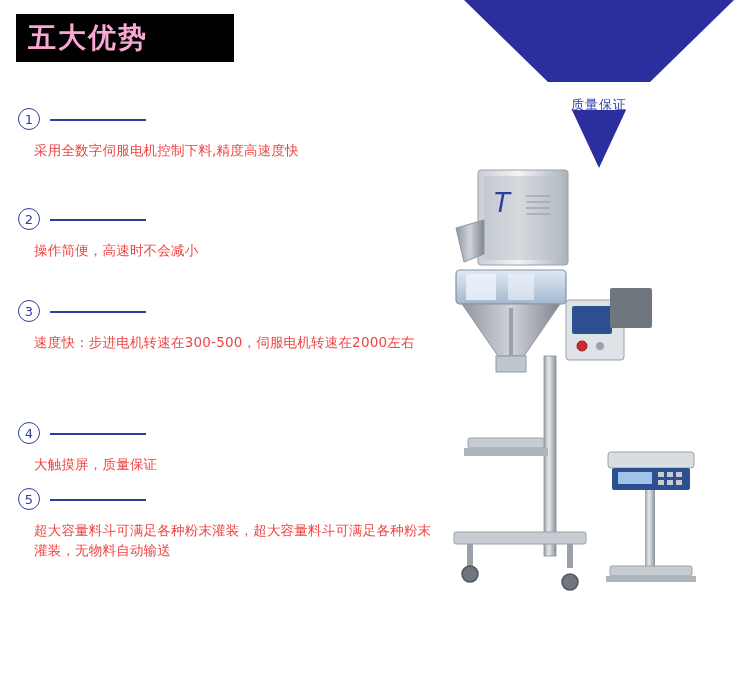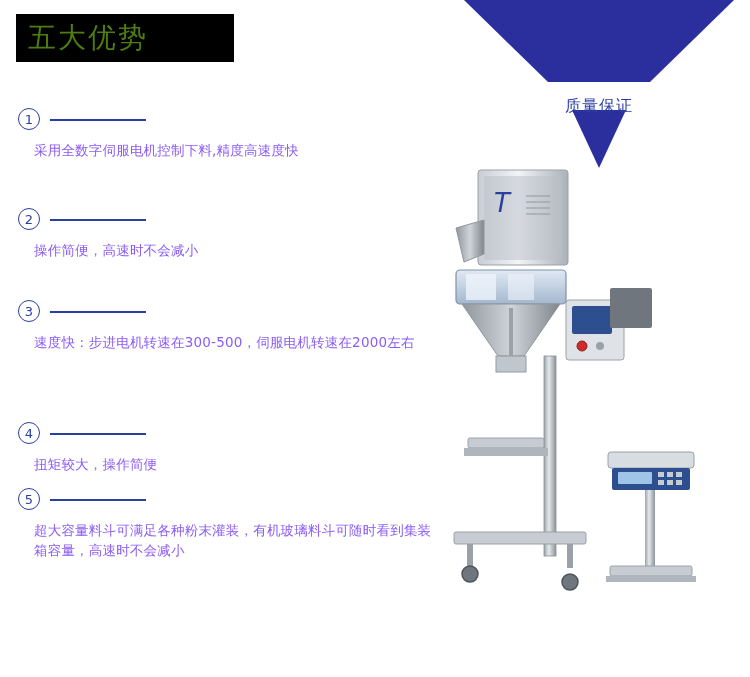--- a/index.html
+++ b/index.html
@@ -30,24 +30,24 @@
     top: 14px;
     width: 218px;
     height: 48px;
     background: #000000;
     display: flex;
     align-items: center;
     padding-left: 12px;
     box-sizing: border-box;
   }
   #title-badge .title-text {
-    color: #4d7c0f;
+    color: #f9a8d4;
     font-size: 28px;
     letter-spacing: 2px;
-    font-weight: normal;
+    font-weight: bold;
     line-height: 1;
   }
 
   .feature {
     position: absolute;
     left: 18px;
   }
   .feature .num-circle {
     position: absolute;
     left: 0;
@@ -70,21 +70,21 @@
     top: 11px;
     width: 96px;
     height: 2px;
     background: #2b3fa0;
   }
   .feature .desc {
     position: absolute;
     left: 16px;
     top: 32px;
     width: 400px;
-    color: #8b5cf6;
+    color: #ef4444;
     font-size: 13.5px;
     line-height: 20px;
     letter-spacing: 0.2px;
   }
 
   #feature-1 { top: 108px; }
   #feature-2 { top: 208px; }
   #feature-3 { top: 300px; }
   #feature-4 { top: 422px; }
   #feature-5 { top: 488px; }
@@ -112,21 +112,21 @@
     width: 290px;
     height: 170px;
   }
   #quality-badge-label {
     position: absolute;
     left: 0;
     top: 96px;
     width: 290px;
     text-align: center;
     color: #2b3fa0;
-    font-size: 16px;
+    font-size: 13px;
     letter-spacing: 1px;
   }
 
   #machine-photo {
     position: absolute;
     left: 0;
     top: 150px;
     width: 300px;
     height: 470px;
   }
@@ -154,27 +154,27 @@
 
   <div class="feature" id="feature-3">
     <div class="num-circle">3</div>
     <div class="rule"></div>
     <div class="desc">速度快：步进电机转速在300-500，伺服电机转速在2000左右</div>
   </div>
 
   <div class="feature" id="feature-4">
     <div class="num-circle">4</div>
     <div class="rule"></div>
-    <div class="desc">扭矩较大，操作简便</div>
+    <div class="desc">大触摸屏，质量保证</div>
   </div>
 
   <div class="feature" id="feature-5">
     <div class="num-circle">5</div>
     <div class="rule"></div>
-    <div class="desc">超大容量料斗可满足各种粉末灌装，有机玻璃料斗可随时看到集装箱容量，高速时不会减小</div>
+    <div class="desc">超大容量料斗可满足各种粉末灌装，超大容量料斗可满足各种粉末灌装，无物料自动输送</div>
   </div>
 
 </div>
 
 <div id="right-column">
 
   <div id="quality-funnel">
     <svg class="funnel-shape" viewBox="0 0 290 170">
       <polygon points="10,0 280,0 196,82 94,82" fill="#2b2f9e"></polygon>
       <polygon points="118,110 172,110 145,168" fill="#2b2f9e"></polygon>

